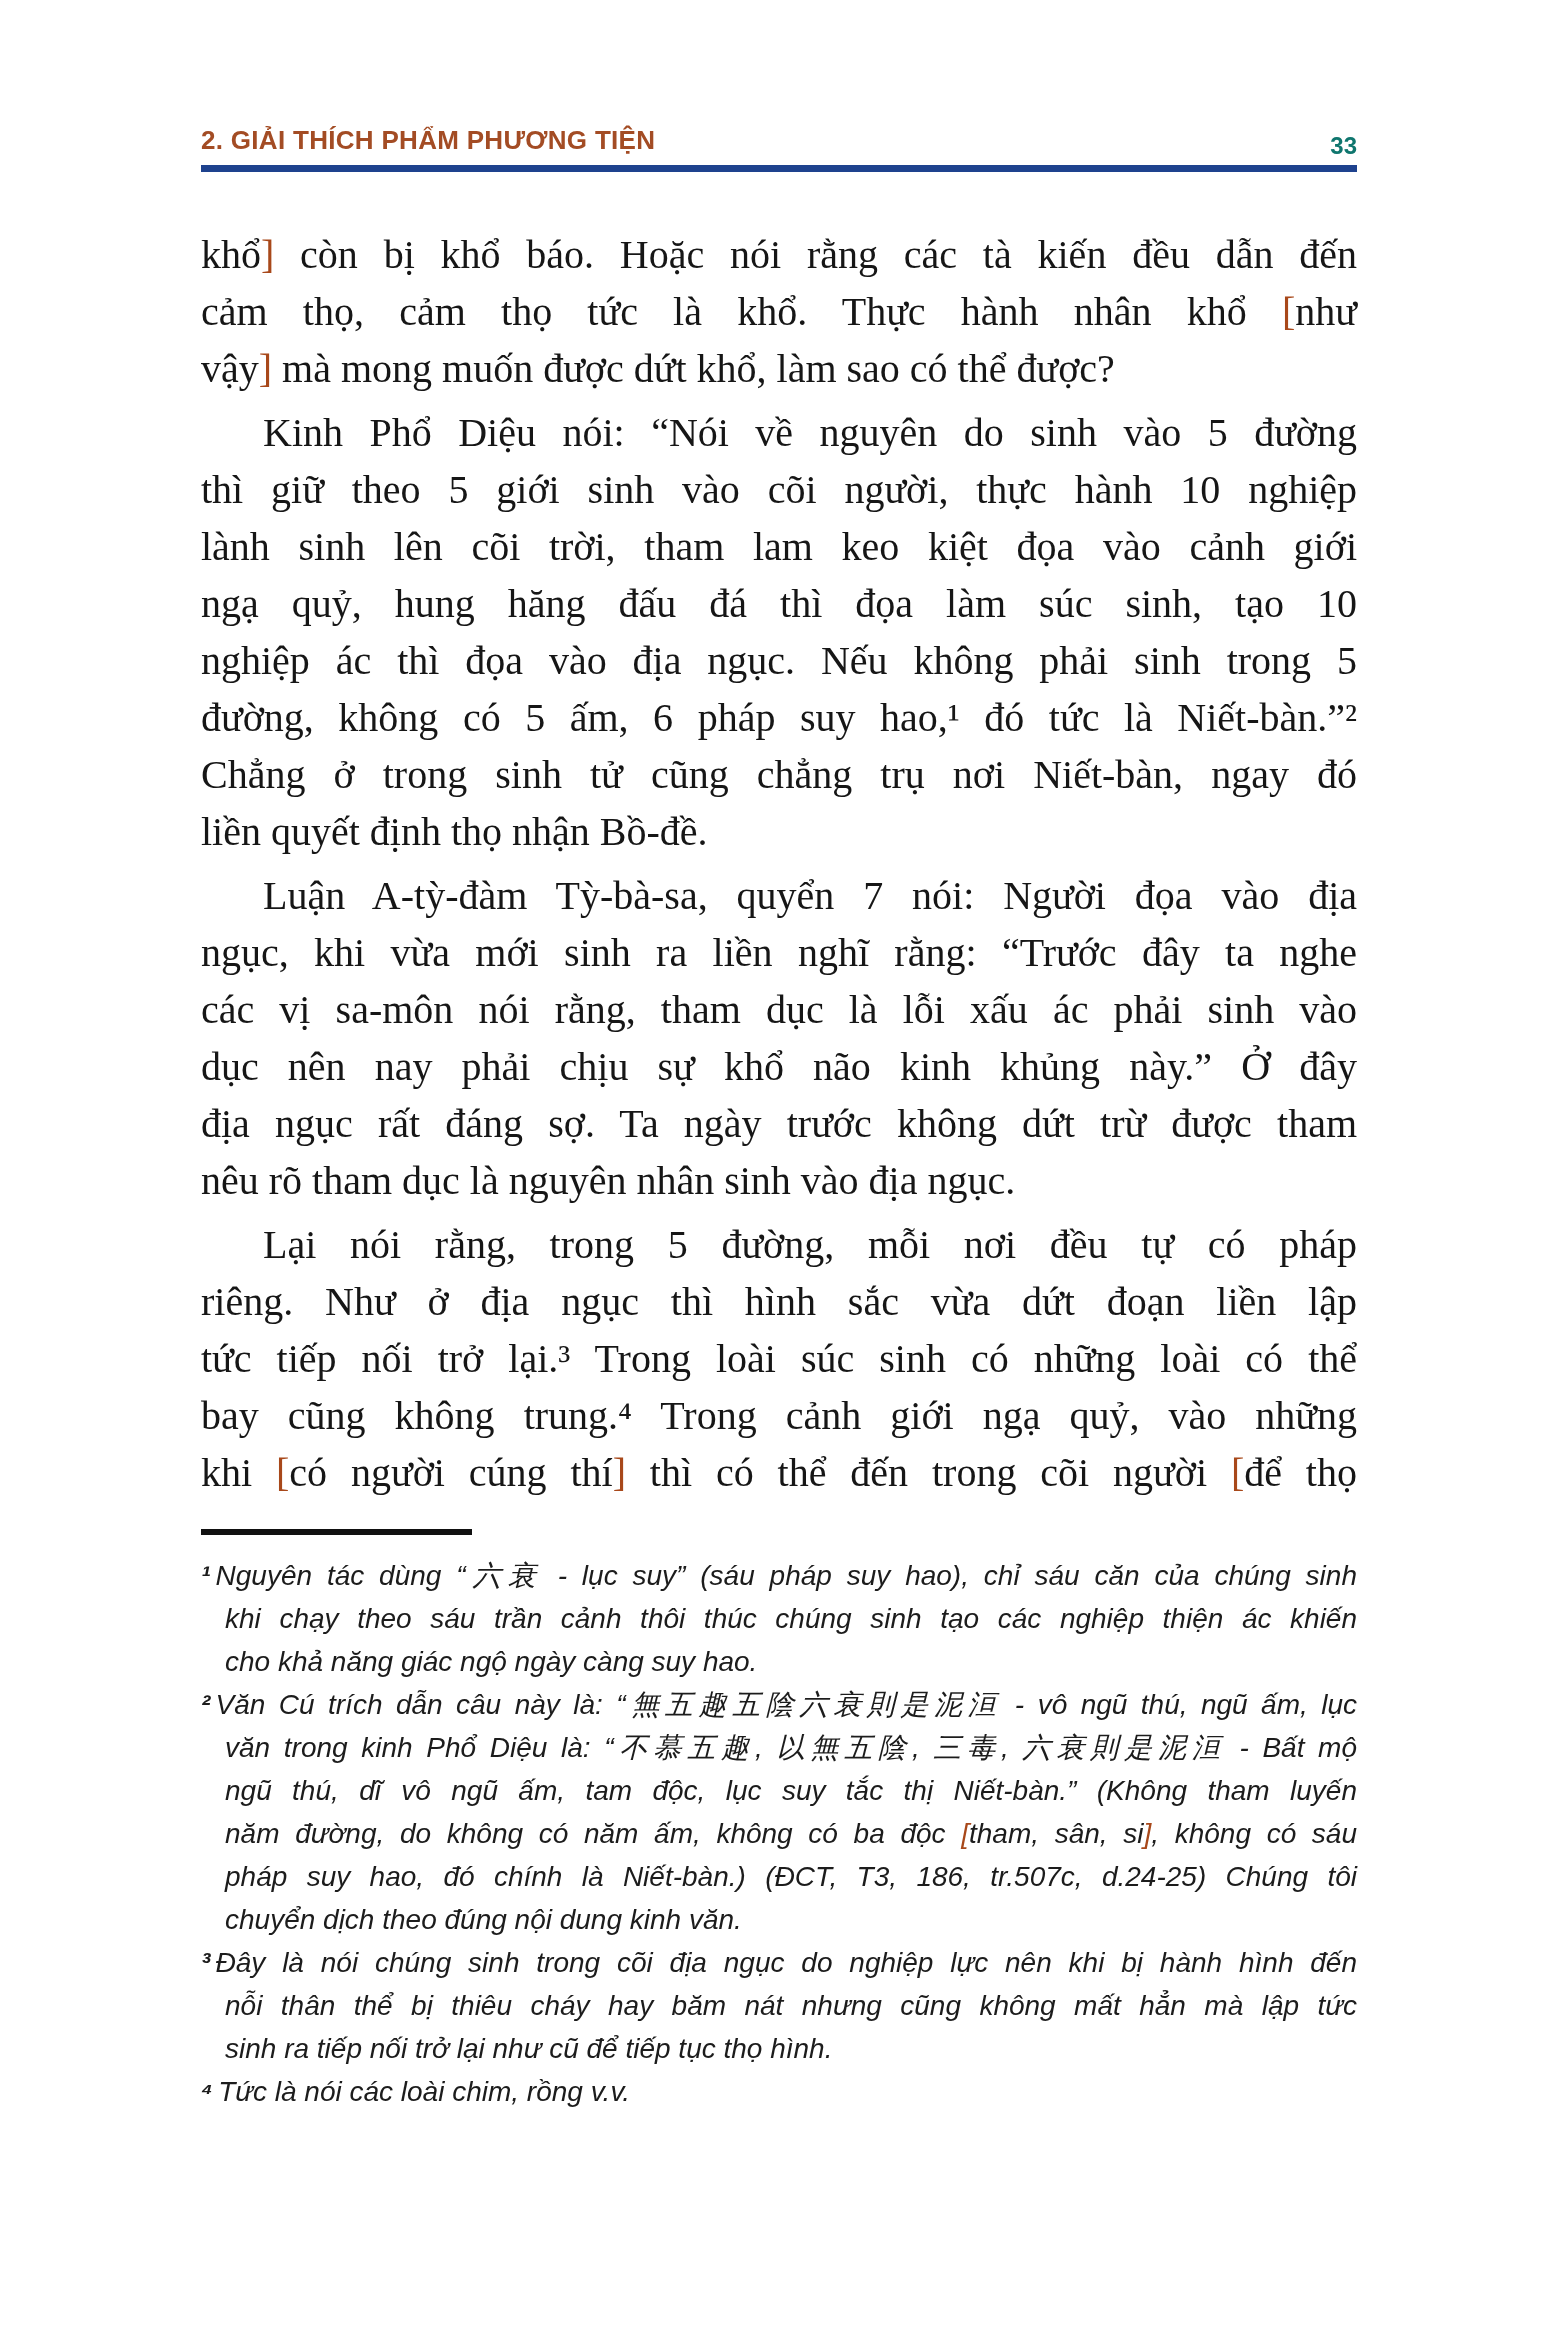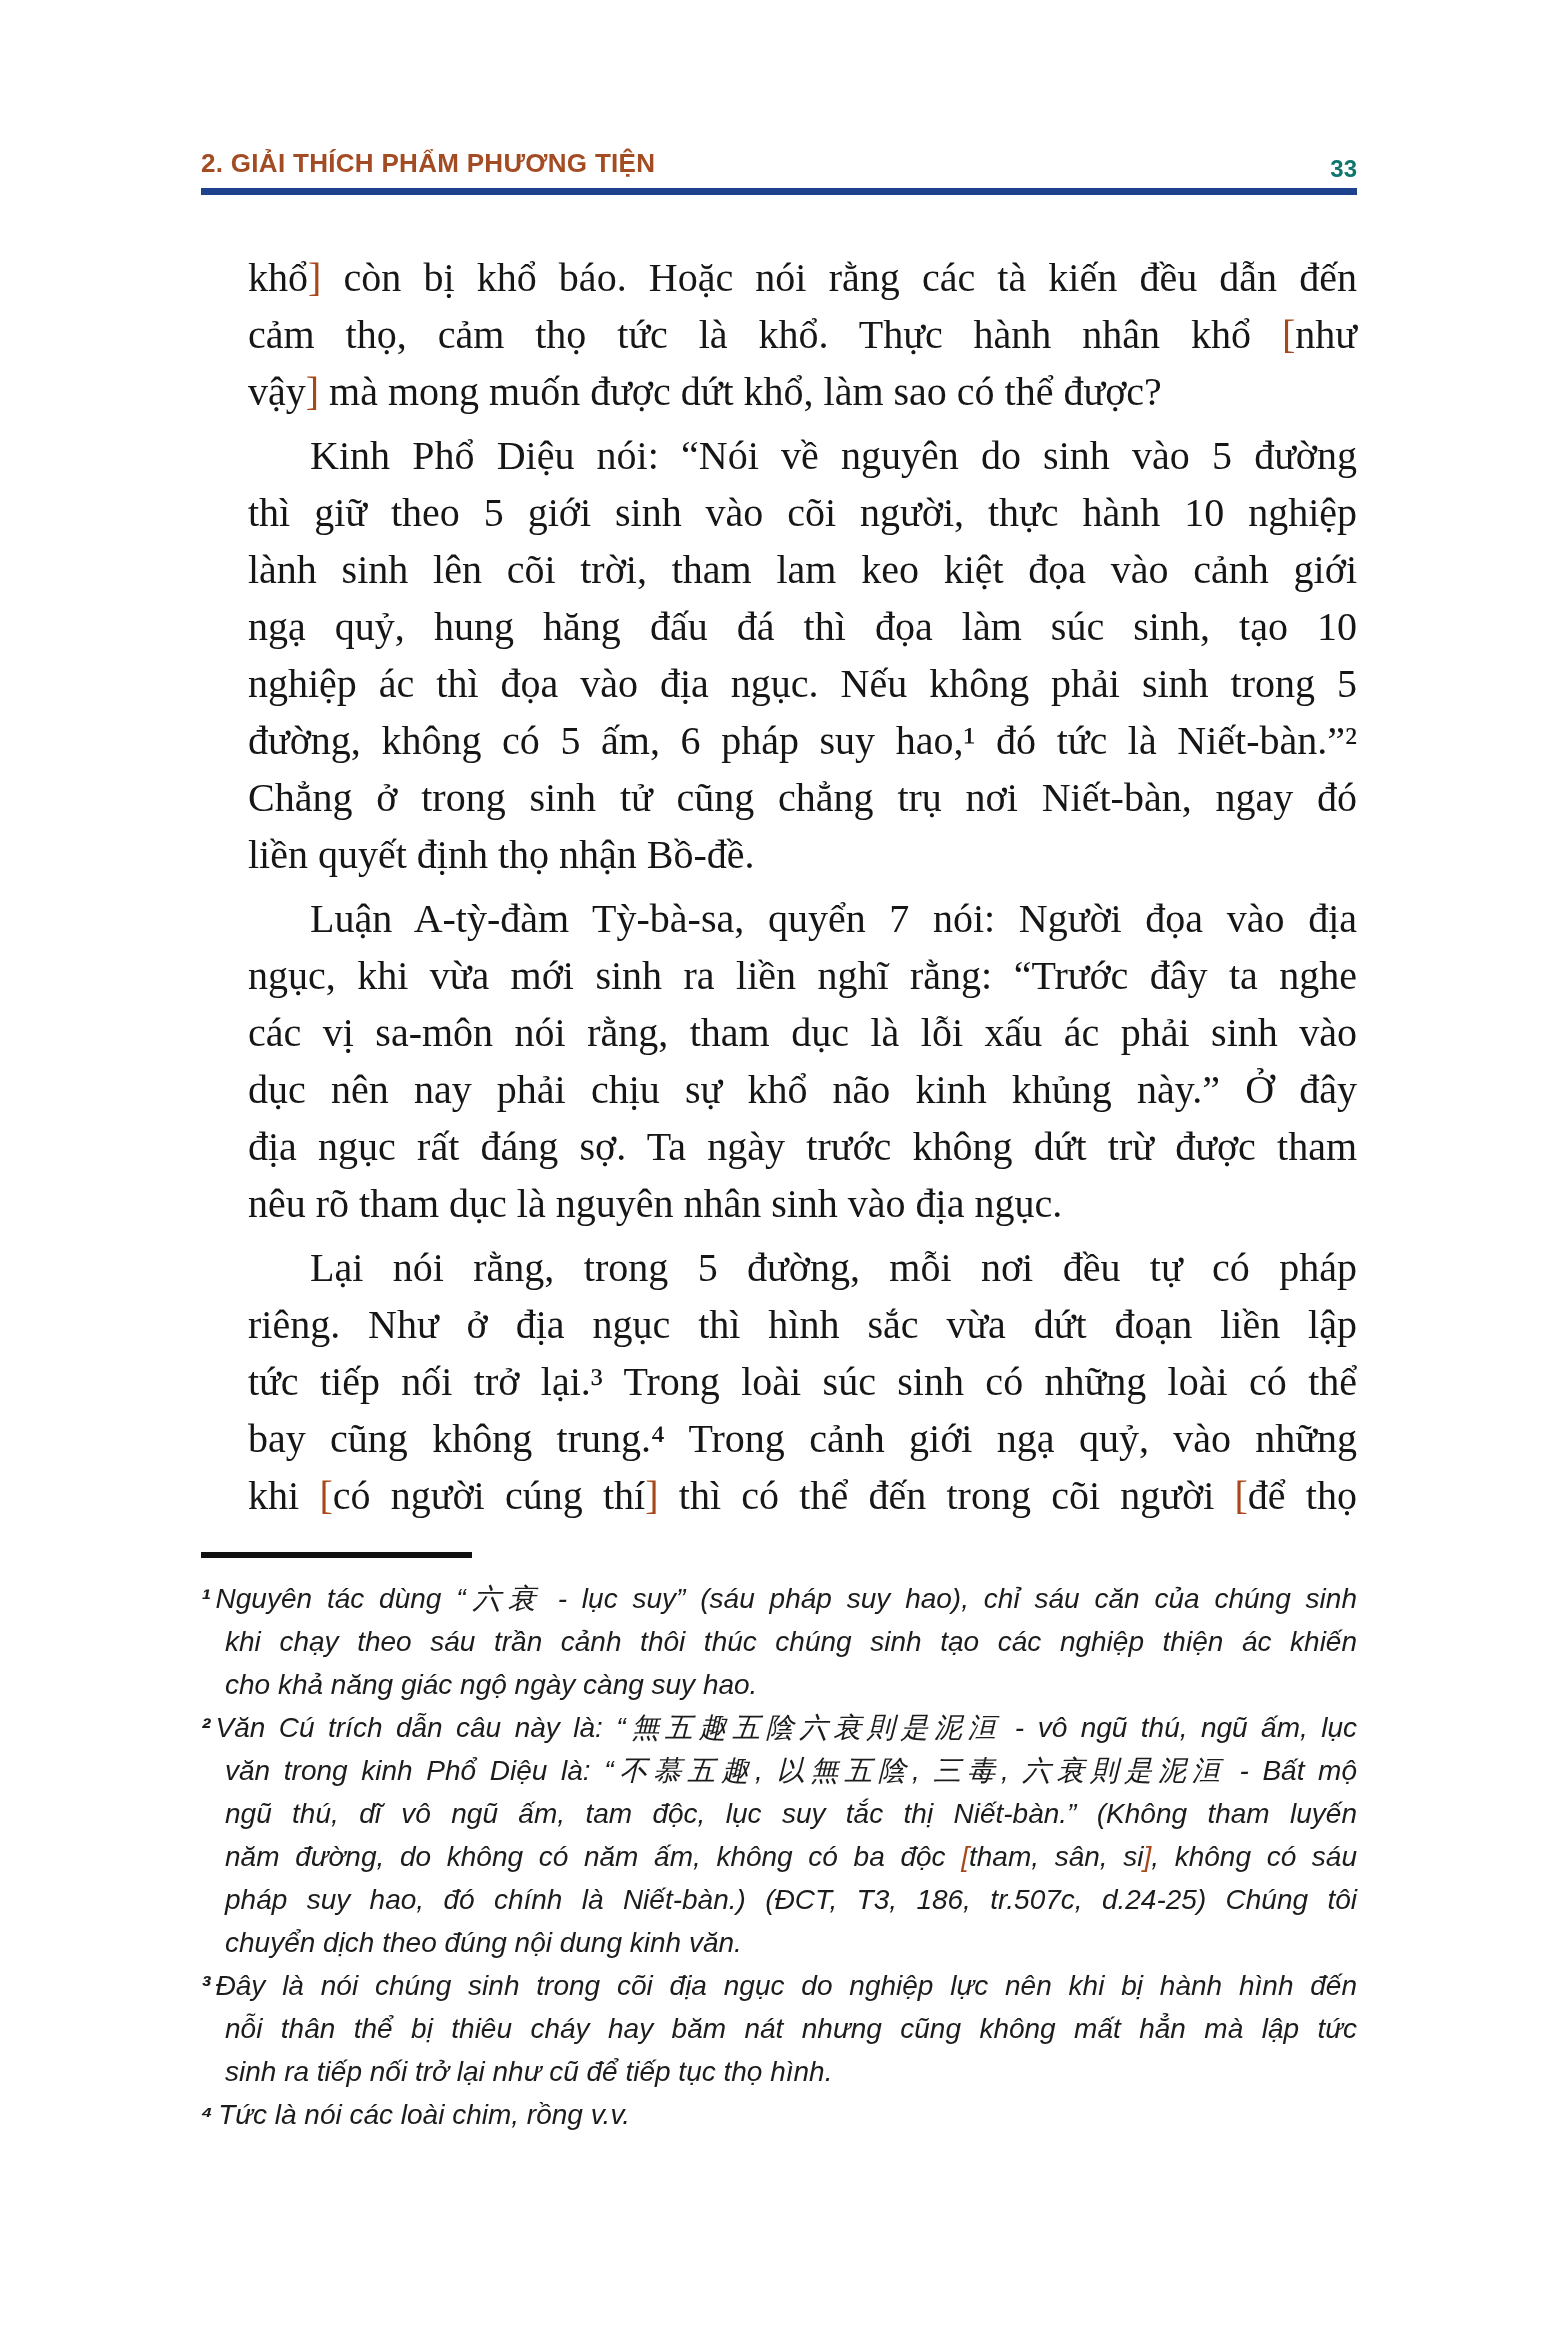--- a/index.html
+++ b/index.html
@@ -6,21 +6,21 @@
   .page{
     position:relative;
     width:1561px;height:2342px;
     background:#ffffff;
     margin:0 auto;
     overflow:hidden;
     font-family:"Liberation Serif", serif;
   }
   .content-col{
     position:absolute;
-    left:201px;top:143px;
+    left:201px;top:120px;
     width:1156px;
   }
   .header-row{
     display:flex;
     justify-content:space-between;
     align-items:flex-end;
     height:38px;
   }
   .running-title{
     font-family:"Liberation Sans", sans-serif;
@@ -37,21 +37,20 @@
     line-height:1;
     color:#0f766e;
   }
   .header-rule{
     margin-top:7px;
     height:7px;
     background:var(--blue,#1e428e);
   }
   .body-text{
     margin-top:54px;
-    margin-left:47px;
   }
   .para{margin:0 0 7px 0;}
   .line{
     font-family:"Liberation Serif", serif;
     font-size:40px;
     line-height:57px;
     color:#161616;
     text-align:justify;
     text-align-last:justify;
     white-space:normal;

